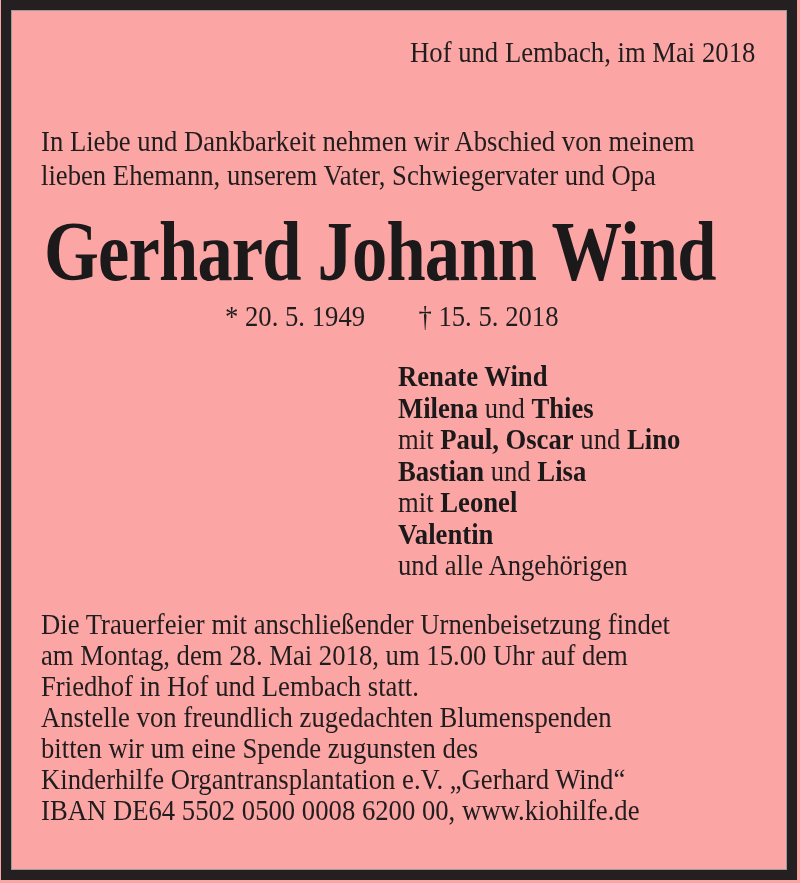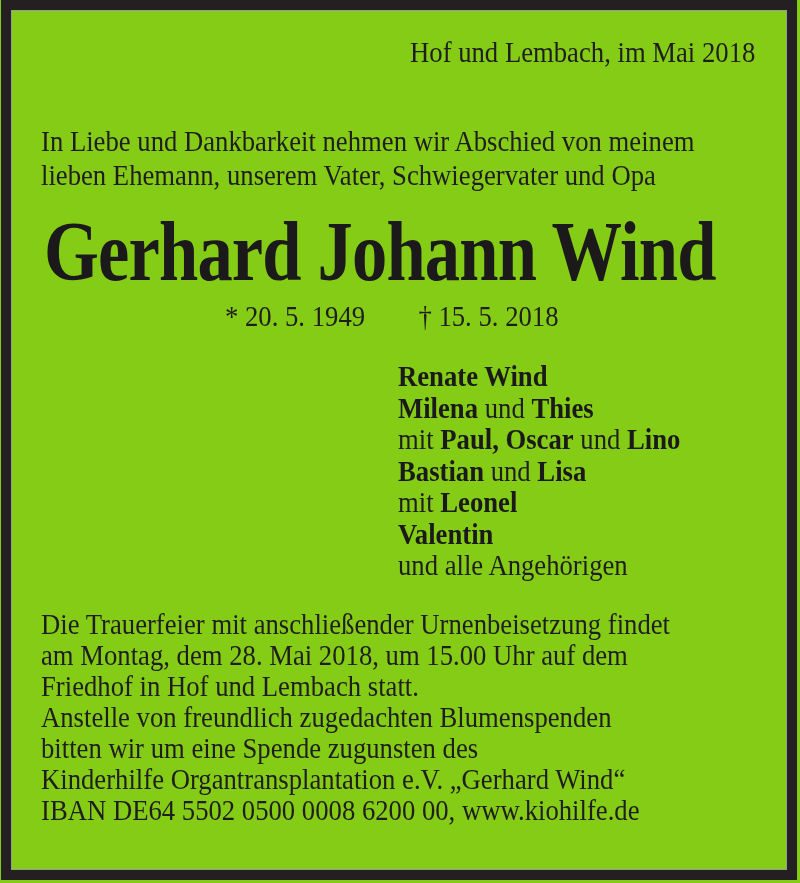--- a/index.html
+++ b/index.html
@@ -4,21 +4,21 @@
 <style>
   html, body {
     margin: 0;
     padding: 0;
     background: #ffffff;
   }
   .page {
     position: relative;
     width: 800px;
     height: 883px;
-    background: #84cc16;
+    background: #fca5a5;
     overflow: hidden;
     font-family: "Liberation Serif", "DejaVu Serif", serif;
     color: #201d1e;
   }
   .frame {
     position: absolute;
     left: 1px;
     top: 0;
     width: 796px;
     height: 880px;

